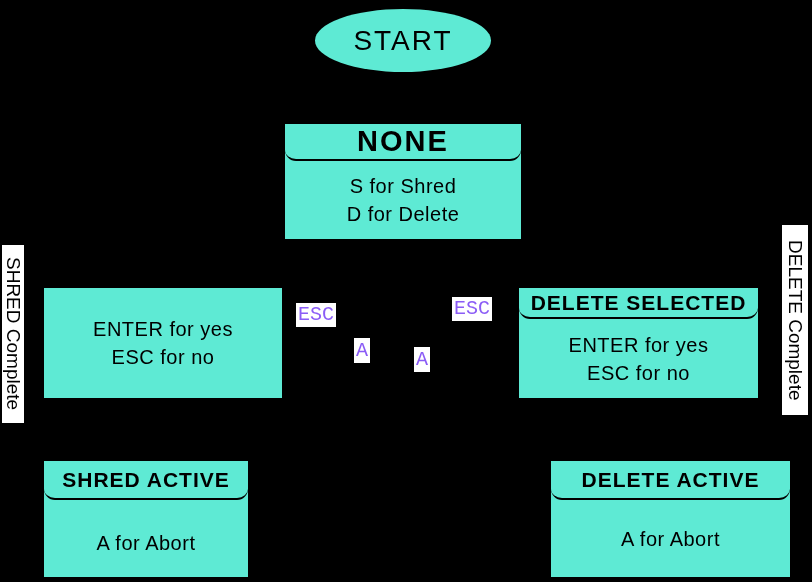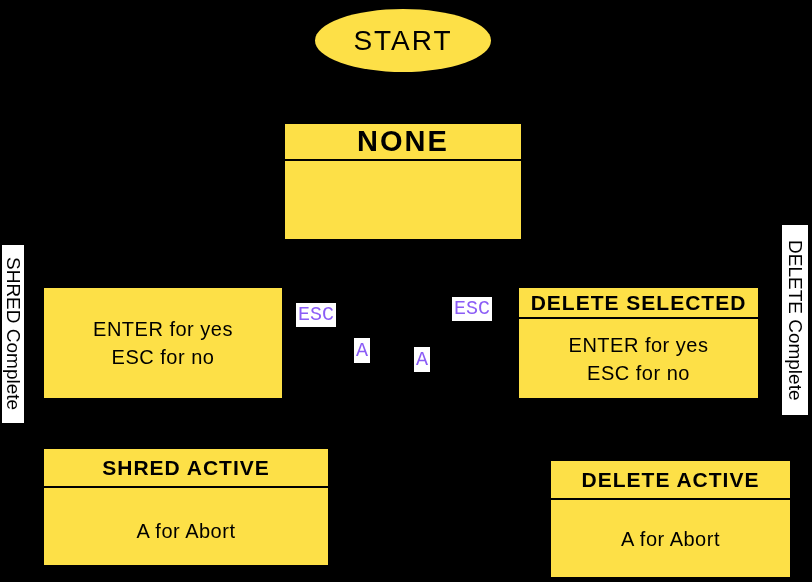--- a/index.html
+++ b/index.html
@@ -8,51 +8,52 @@
     background: #000000;
     font-family: "Liberation Sans", sans-serif;
     position: relative;
     overflow: hidden;
   }
   .canvas { position: absolute; inset: 0; }
 
   
   .node {
     position: absolute;
-    background: #fde047;
+    background: #5eead4;
     color: #000000;
   }
   .ellipse {
     border-radius: 50%;
     display: flex; align-items: center; justify-content: center;
     font-size: 28px; letter-spacing: 2px;
   }
   .start { left: 315px; top: 9px; width: 176px; height: 63px; }
 
   .state { display: flex; flex-direction: column; }
   .state-title {
     font-weight: bold;
     border-bottom: 2px solid #000000;
     display: flex; align-items: center; justify-content: center;
     font-size: 21px; letter-spacing: 1px;
     flex: 0 0 auto;
+    border-radius: 11px;
   }
   .state-body {
     flex: 1 1 auto;
     display: flex; flex-direction: column;
     align-items: center; justify-content: center;
     font-size: 20px; line-height: 28px; letter-spacing: 0.5px;
   }
 
   .none            { left: 285px; top: 124px; width: 236px; height: 115px; }
   .none .state-title { height: 35px; font-size: 29px; letter-spacing: 2px; }
   .shred-selected  { left:  44px; top: 288px; width: 238px; height: 110px; }
   .delete-selected { left: 519px; top: 288px; width: 239px; height: 110px; }
   .shred-selected .state-title, .delete-selected .state-title { height: 29px; }
-  .shred-active    { left:  44px; top: 449px; width: 284px; height: 116px; gap: 8px; }
+  .shred-active    { left:  44px; top: 461px; width: 204px; height: 116px; gap: 8px; }
   .delete-active   { left: 519px; top: 461px; width: 239px; height: 116px; margin-left: 32px; }
   .shred-active .state-title, .delete-active .state-title { height: 37px; }
 
   
   .edge-label {
     position: absolute;
     background: #ffffff; color: #8b5cf6;
     font-size: 20px; line-height: 24px;
     padding: 0 2px;
     white-space: nowrap;
@@ -79,20 +80,24 @@
 <body>
 
 <div class="canvas">
 
   <div class="node ellipse start">
     <span>START</span>
   </div>
 
   <div class="node state none">
     <div class="state-title">NONE</div>
+    <div class="state-body">
+      <div>S for Shred</div>
+      <div>D for Delete</div>
+    </div>
   </div>
 
   <div class="node state shred-selected">
     <div class="state-body">
       <div>ENTER for yes</div>
       <div>ESC for no</div>
     </div>
   </div>
 
   <div class="node state delete-selected">

